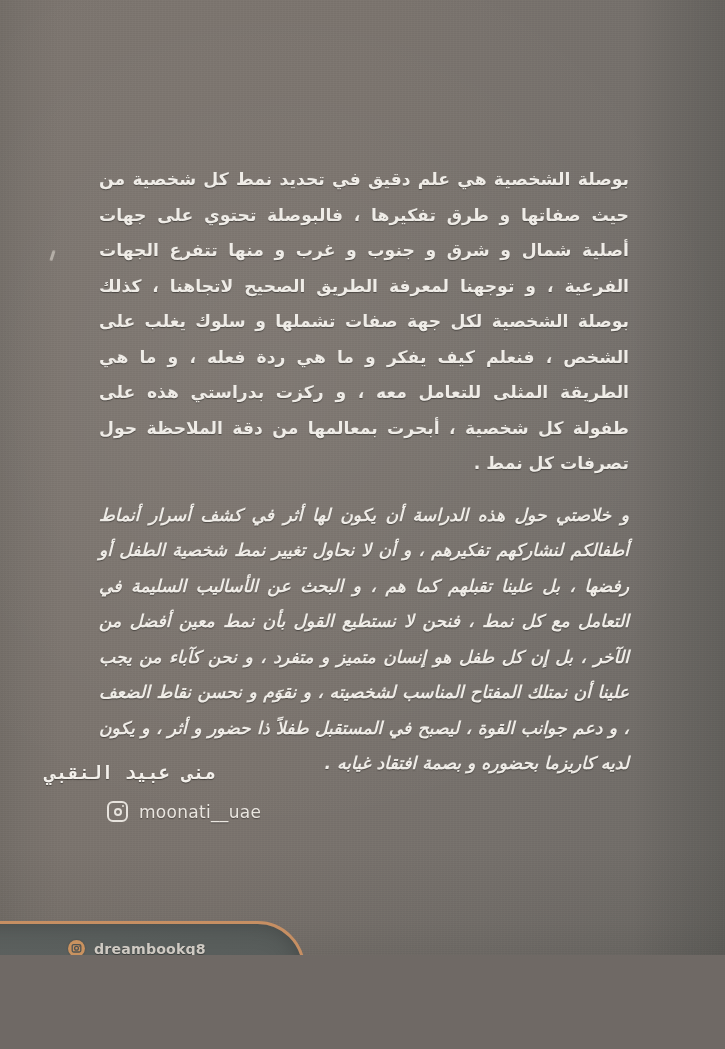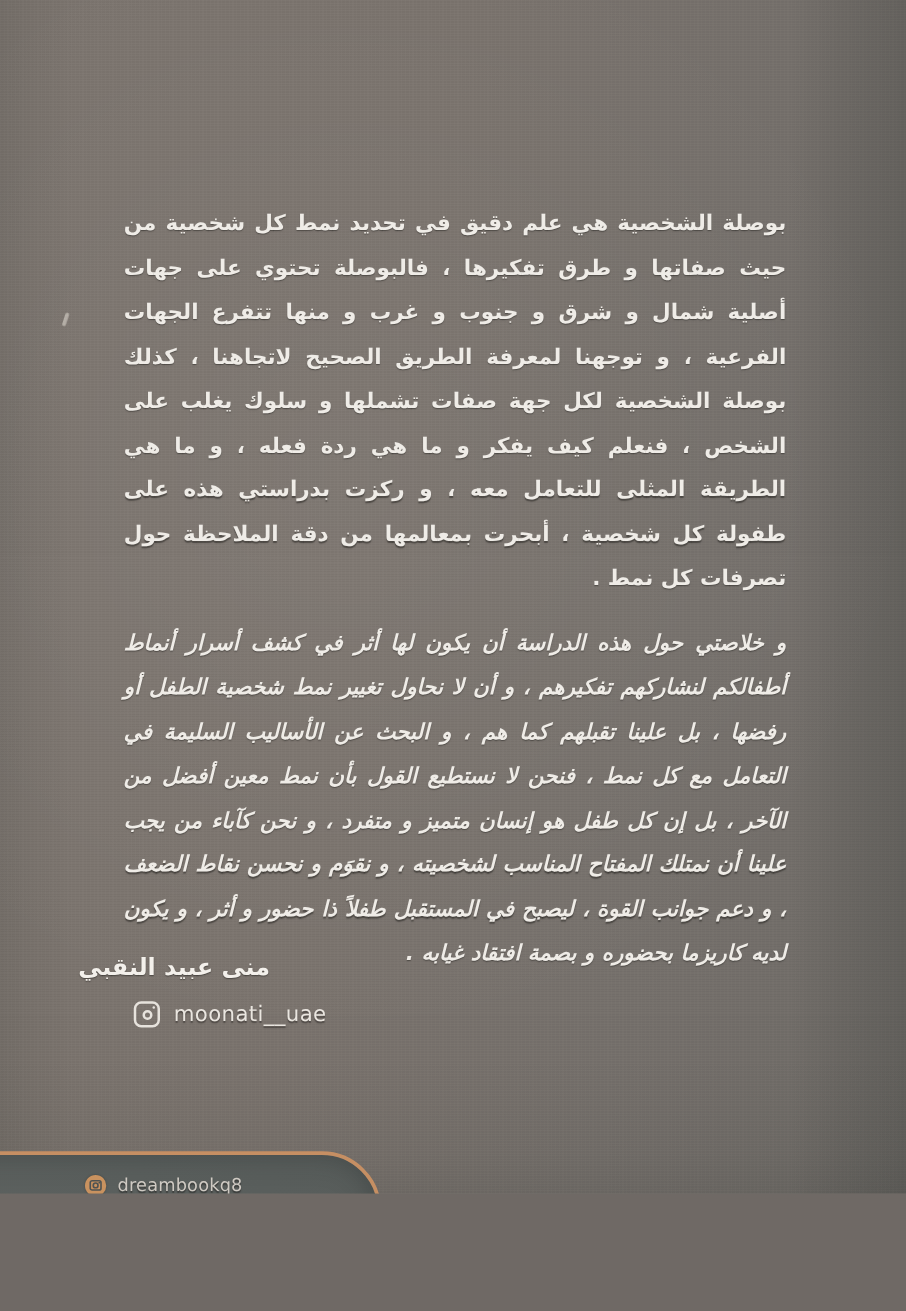--- a/index.html
+++ b/index.html
@@ -92,20 +92,21 @@
     direction: rtl;
     text-align: right;
   }
   .author-name {
     color: #f3f0eb;
     font-size: 19px;
     font-weight: 700;
     line-height: 24px;
     white-space: nowrap;
     text-shadow: 0 1px 1px rgba(35,32,30,0.55);
+    font-family: Liberation Mono, monospace;
   }
   .handle-row {
     position: absolute;
     top: 801px;
     left: 107px;
     display: flex;
     align-items: flex-end;
     gap: 11px;
     direction: ltr;
   }
@@ -181,21 +182,21 @@
     border-radius: 50%;
     background: #c9925f;
     flex: 0 0 auto;
     position: relative;
     box-shadow: 0 0 2px rgba(0,0,0,0.25);
   }
   .c-icon svg { display: block; }
   .contact-text {
     color: #cfcac3;
     font-size: 14.2px;
-    font-weight: 400;
+    font-weight: 700;
     letter-spacing: 0.15px;
     white-space: nowrap;
     text-shadow: 0 1px 1px rgba(30,28,26,0.55);
   }
 
   
   .speck {
     position: absolute;
     left: 51px;
     top: 250px;

